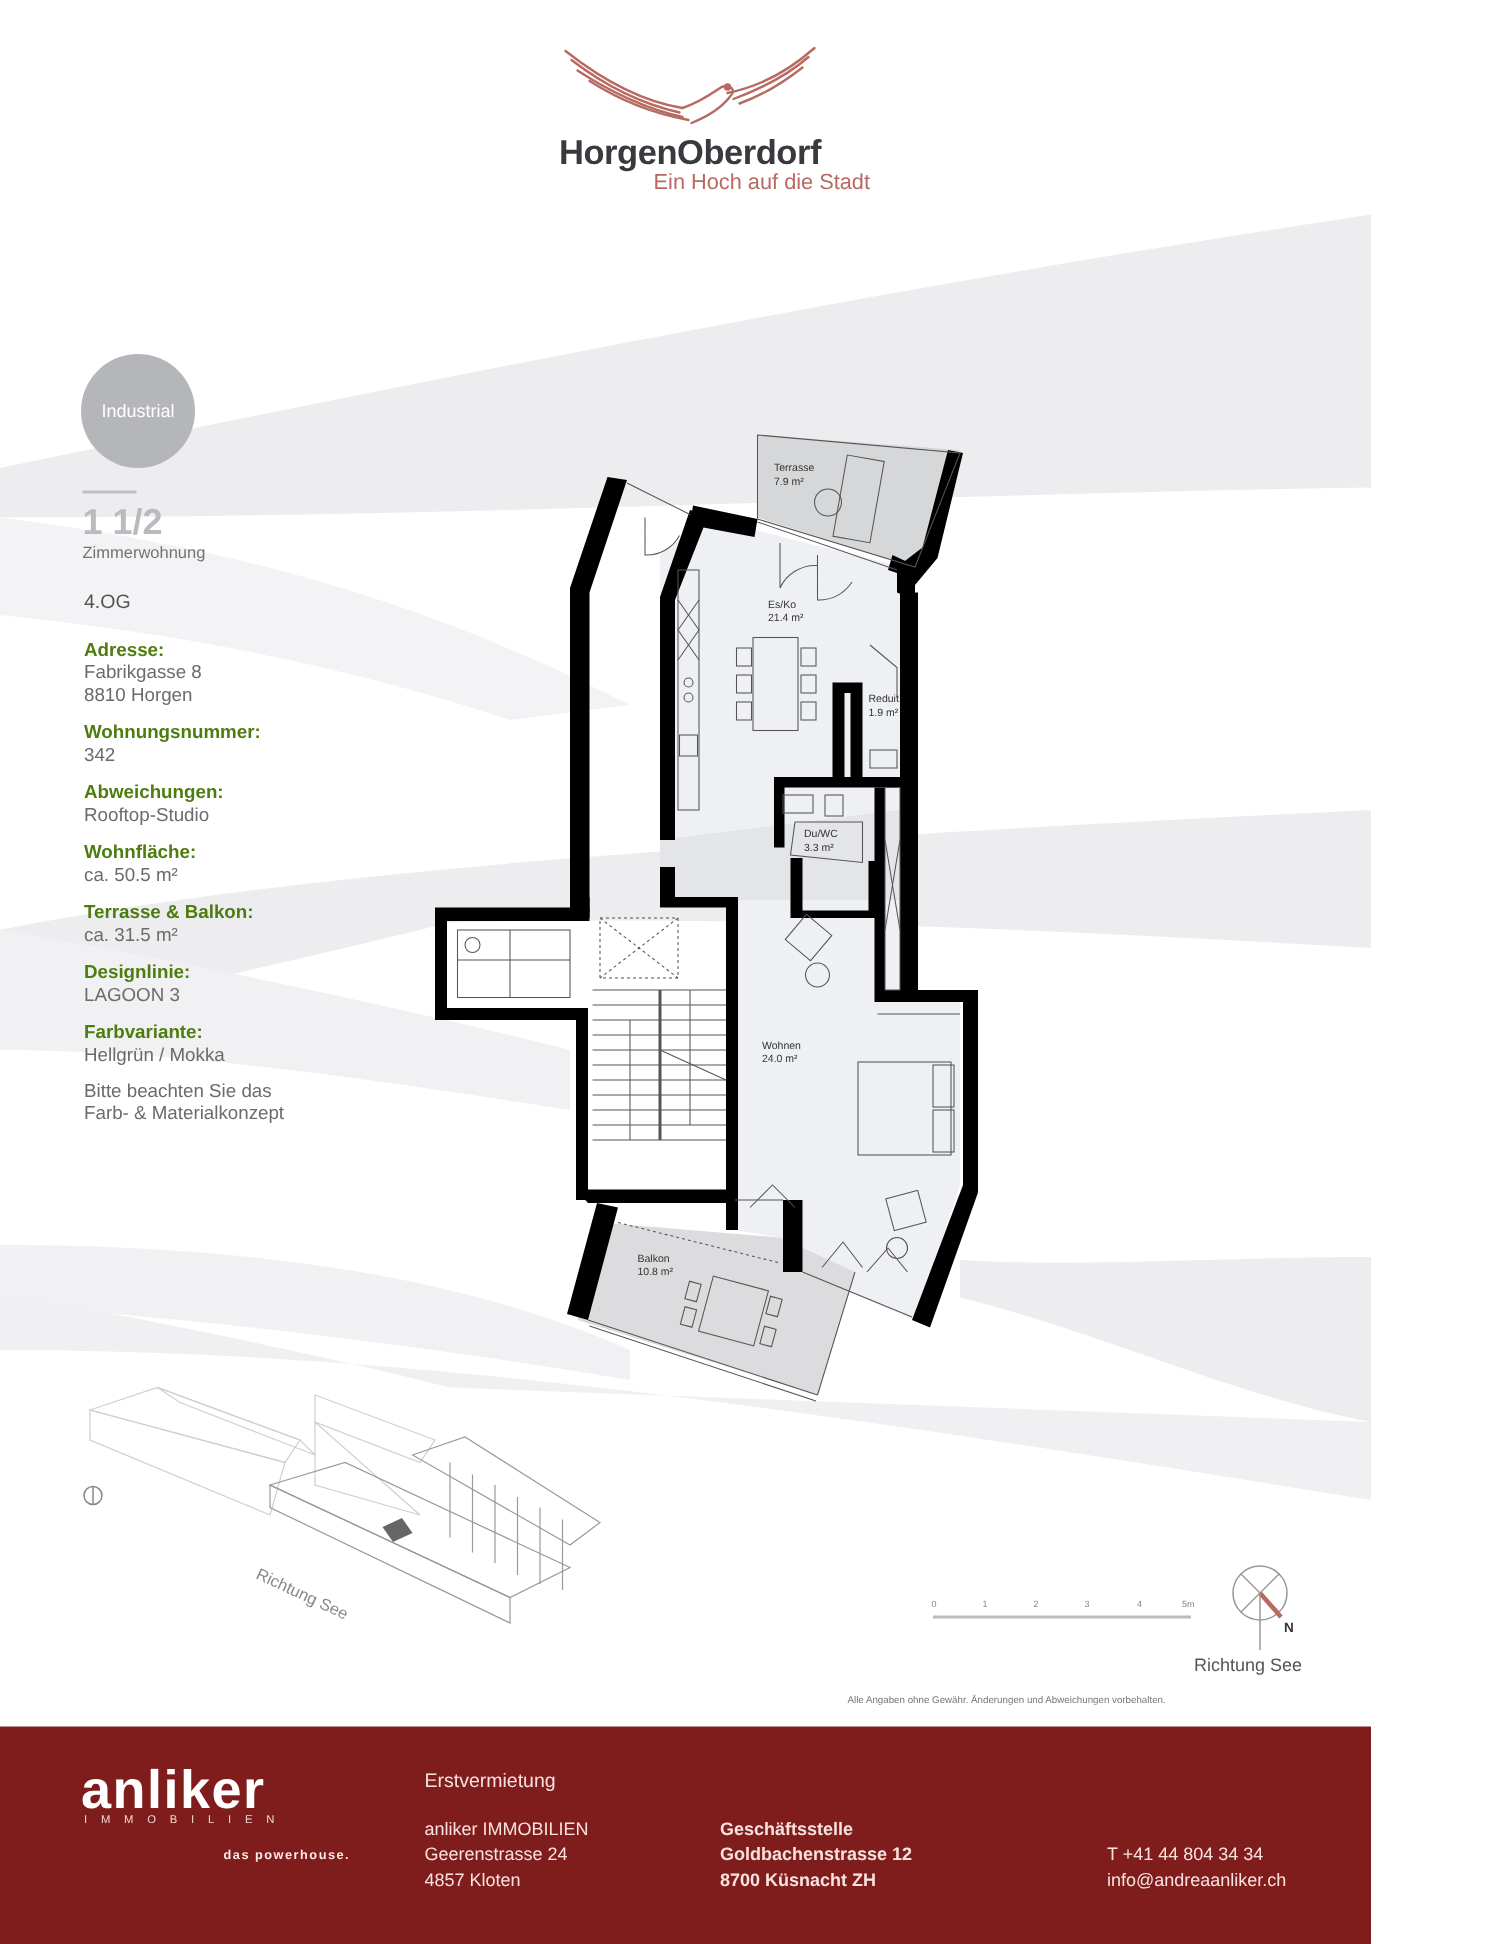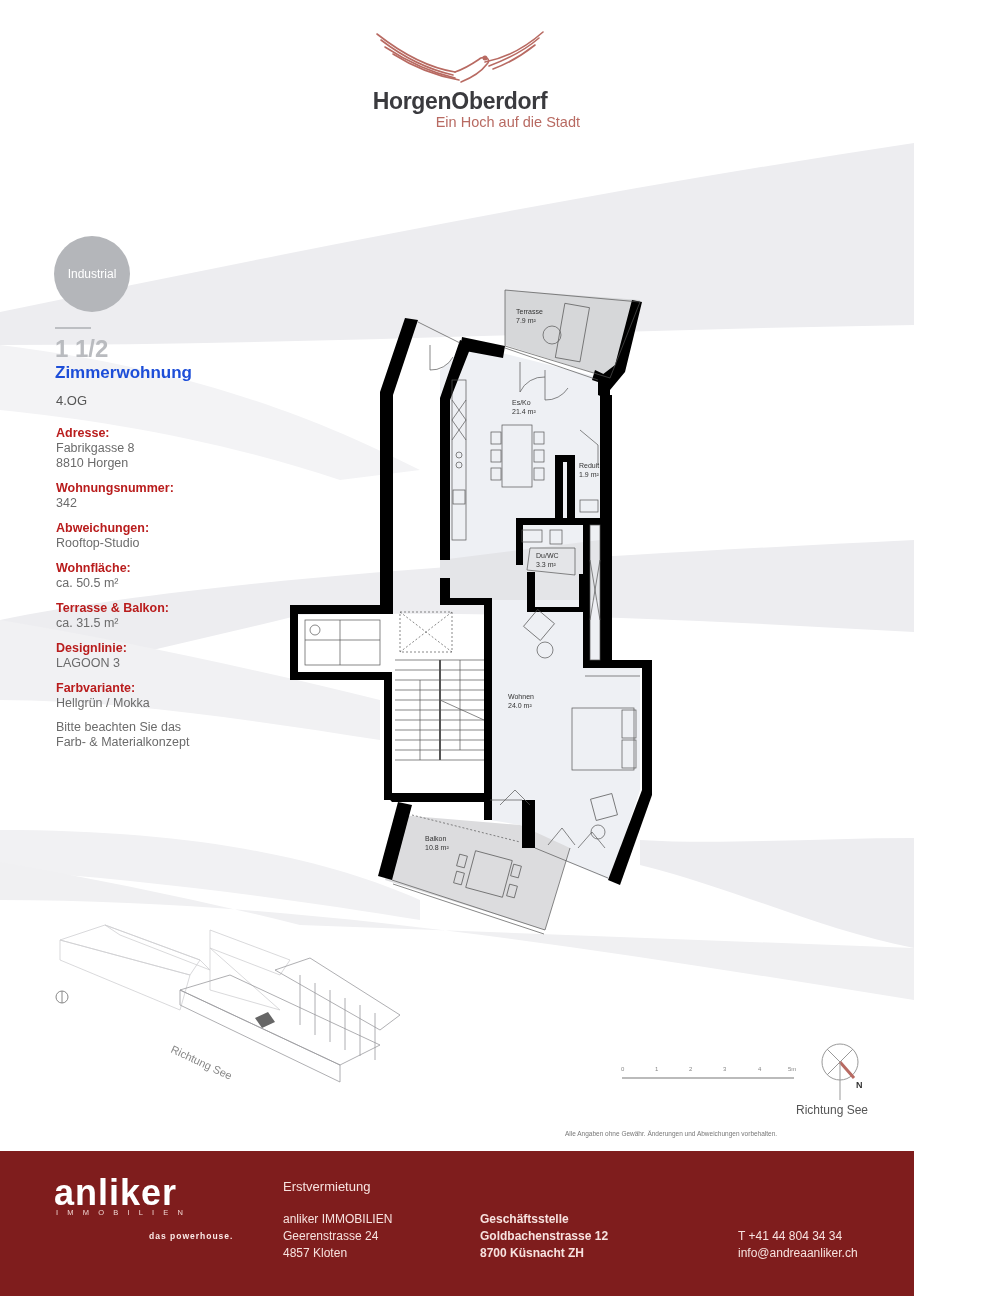--- a/index.html
+++ b/index.html
@@ -17,25 +17,25 @@
   .logo-sub { font-size:14.5px; color:#b86a62; line-height:16px;text-align:right; }
 
   
   .badge {
     left:54px; top:236px; width:76px; height:76px; border-radius:50%;
     background:#b4b6ba; color:#fff; font-size:12px; display:flex;
     align-items:center; justify-content:center;
   }
   .rule { left:55px; top:327px; width:36px; height:2px; background:#bdbfc3; }
   .rooms { left:55px; top:336px; font-size:24px; color:#b9bbbf; font-weight:bold; line-height:26px; }
-  .rooms-sub { left:55px; top:363px; font-size:17px; color:#1d4ed8; font-weight:bold; }
+  .rooms-sub { left:55px; top:363px; font-size:11px; color:#737373; font-weight:normal; }
   .floor { left:56px; top:393px; font-size:13px; color:#555; }
   .info { left:56px; top:426px; width:220px; }
   .info-block { margin-bottom:10px; }
-  .info-label { font-size:12.5px; font-weight:bold; color:#b91c1c; line-height:15px; }
+  .info-label { font-size:12.5px; font-weight:bold; color:#4d7c0f; line-height:15px; }
   .info-value { font-size:12.5px; color:#6b6b6b; line-height:15px; }
   .info-note { font-size:12.5px; color:#6b6b6b; line-height:15px; margin-top:-1px; }
 
   
   .plan { left:280px; top:280px; width:380px; height:660px; }
   .room-label { font-size:7px; fill:#333; }
 
   
   .scale { left:612px; top:1062px; width:190px; height:24px; }
   .compass { left:818px; top:1040px; width:70px; height:80px; }

